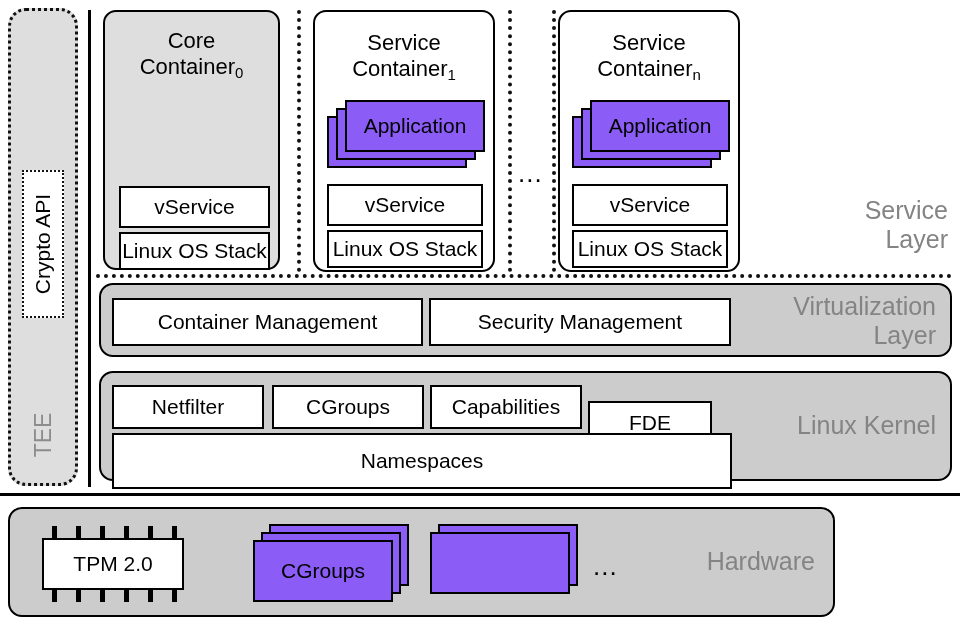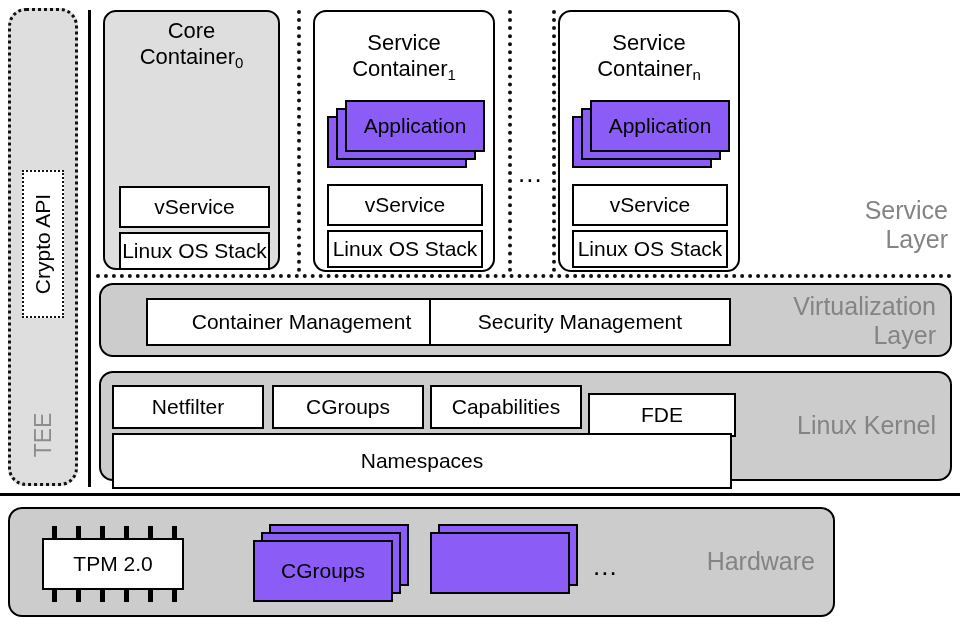--- a/index.html
+++ b/index.html
@@ -160,21 +160,21 @@
     <span class="crypto-api-text" style="transform:translate(-50%,-50%) rotate(-90deg);">Crypto API</span>
   </div>
 
   <div class="abs" style="left:8px; top:400px; width:70px; height:70px;">
     <span class="tee-label" style="left:50%; top:50%; transform:translate(-50%,-50%) rotate(-90deg);">TEE</span>
   </div>
 
   <div class="abs v-solid" style="left:88px; top:10px; width:3px; height:477px;"></div>
 
   <div class="abs container-core" style="left:103px; top:10px; width:177px; height:260px;">
-    <div class="ctr-title" style="top:6px;">
+    <div class="ctr-title" style="top:16px;">
       <span>Core</span><br>
       <span>Container</span><sub>0</sub>
     </div>
     <div class="abs whitebox" style="left:14px; top:174px; width:151px; height:42px;">vService</div>
     <div class="abs whitebox" style="left:14px; top:220px; width:151px; height:38px;">Linux OS Stack</div>
   </div>
 
   <div class="abs v-dotted" style="left:297px; top:10px; height:262px;"></div>
 
   <div class="abs container-service" style="left:313px; top:10px; width:182px; height:262px;">
@@ -214,33 +214,33 @@
   </div>
 
   <div class="layer-caption" style="right:12px; top:196px; width:260px;">
     <span>Service</span><br>
     <span>Layer</span>
   </div>
 
   <div class="abs h-dotted" style="left:96px; top:274px; width:856px;"></div>
 
   <div class="abs graybox-round" style="left:99px; top:283px; width:853px; height:74px;">
-    <div class="abs whitebox" style="left:11px; top:13px; width:311px; height:48px;margin-left:34px;">Container Management</div>
+    <div class="abs whitebox" style="left:11px; top:13px; width:311px; height:48px;">Container Management</div>
     <div class="abs whitebox" style="left:328px; top:13px; width:302px; height:48px;">Security Management</div>
     <div class="layer-caption" style="right:14px; top:7px; width:290px;">
       <span>Virtualization</span><br>
       <span>Layer</span>
     </div>
   </div>
 
   <div class="abs graybox-round" style="left:99px; top:371px; width:853px; height:110px;">
     <div class="abs whitebox" style="left:11px; top:12px; width:152px; height:44px;">Netfilter</div>
     <div class="abs whitebox" style="left:171px; top:12px; width:152px; height:44px;">CGroups</div>
     <div class="abs whitebox" style="left:329px; top:12px; width:152px; height:44px;">Capabilities</div>
-    <div class="abs whitebox" style="left:487px; top:20px; width:148px; height:44px;">FDE</div>
+    <div class="abs whitebox" style="left:487px; top:28px; width:124px; height:44px;">FDE</div>
     <div class="abs whitebox" style="left:11px; top:60px; width:620px; height:56px;">Namespaces</div>
     <div class="layer-caption" style="right:14px; top:38px; width:260px;">Linux Kernel</div>
   </div>
 
   <div class="abs h-solid" style="left:0px; top:493px; width:960px; height:3px;"></div>
 
   <div class="abs graybox-round" style="left:8px; top:507px; width:827px; height:110px;">
 
     <div class="abs" style="left:28px; top:17px; width:150px; height:76px;">
       <div class="pin" style="left:14px;  top:0px; height:14px;"></div>

